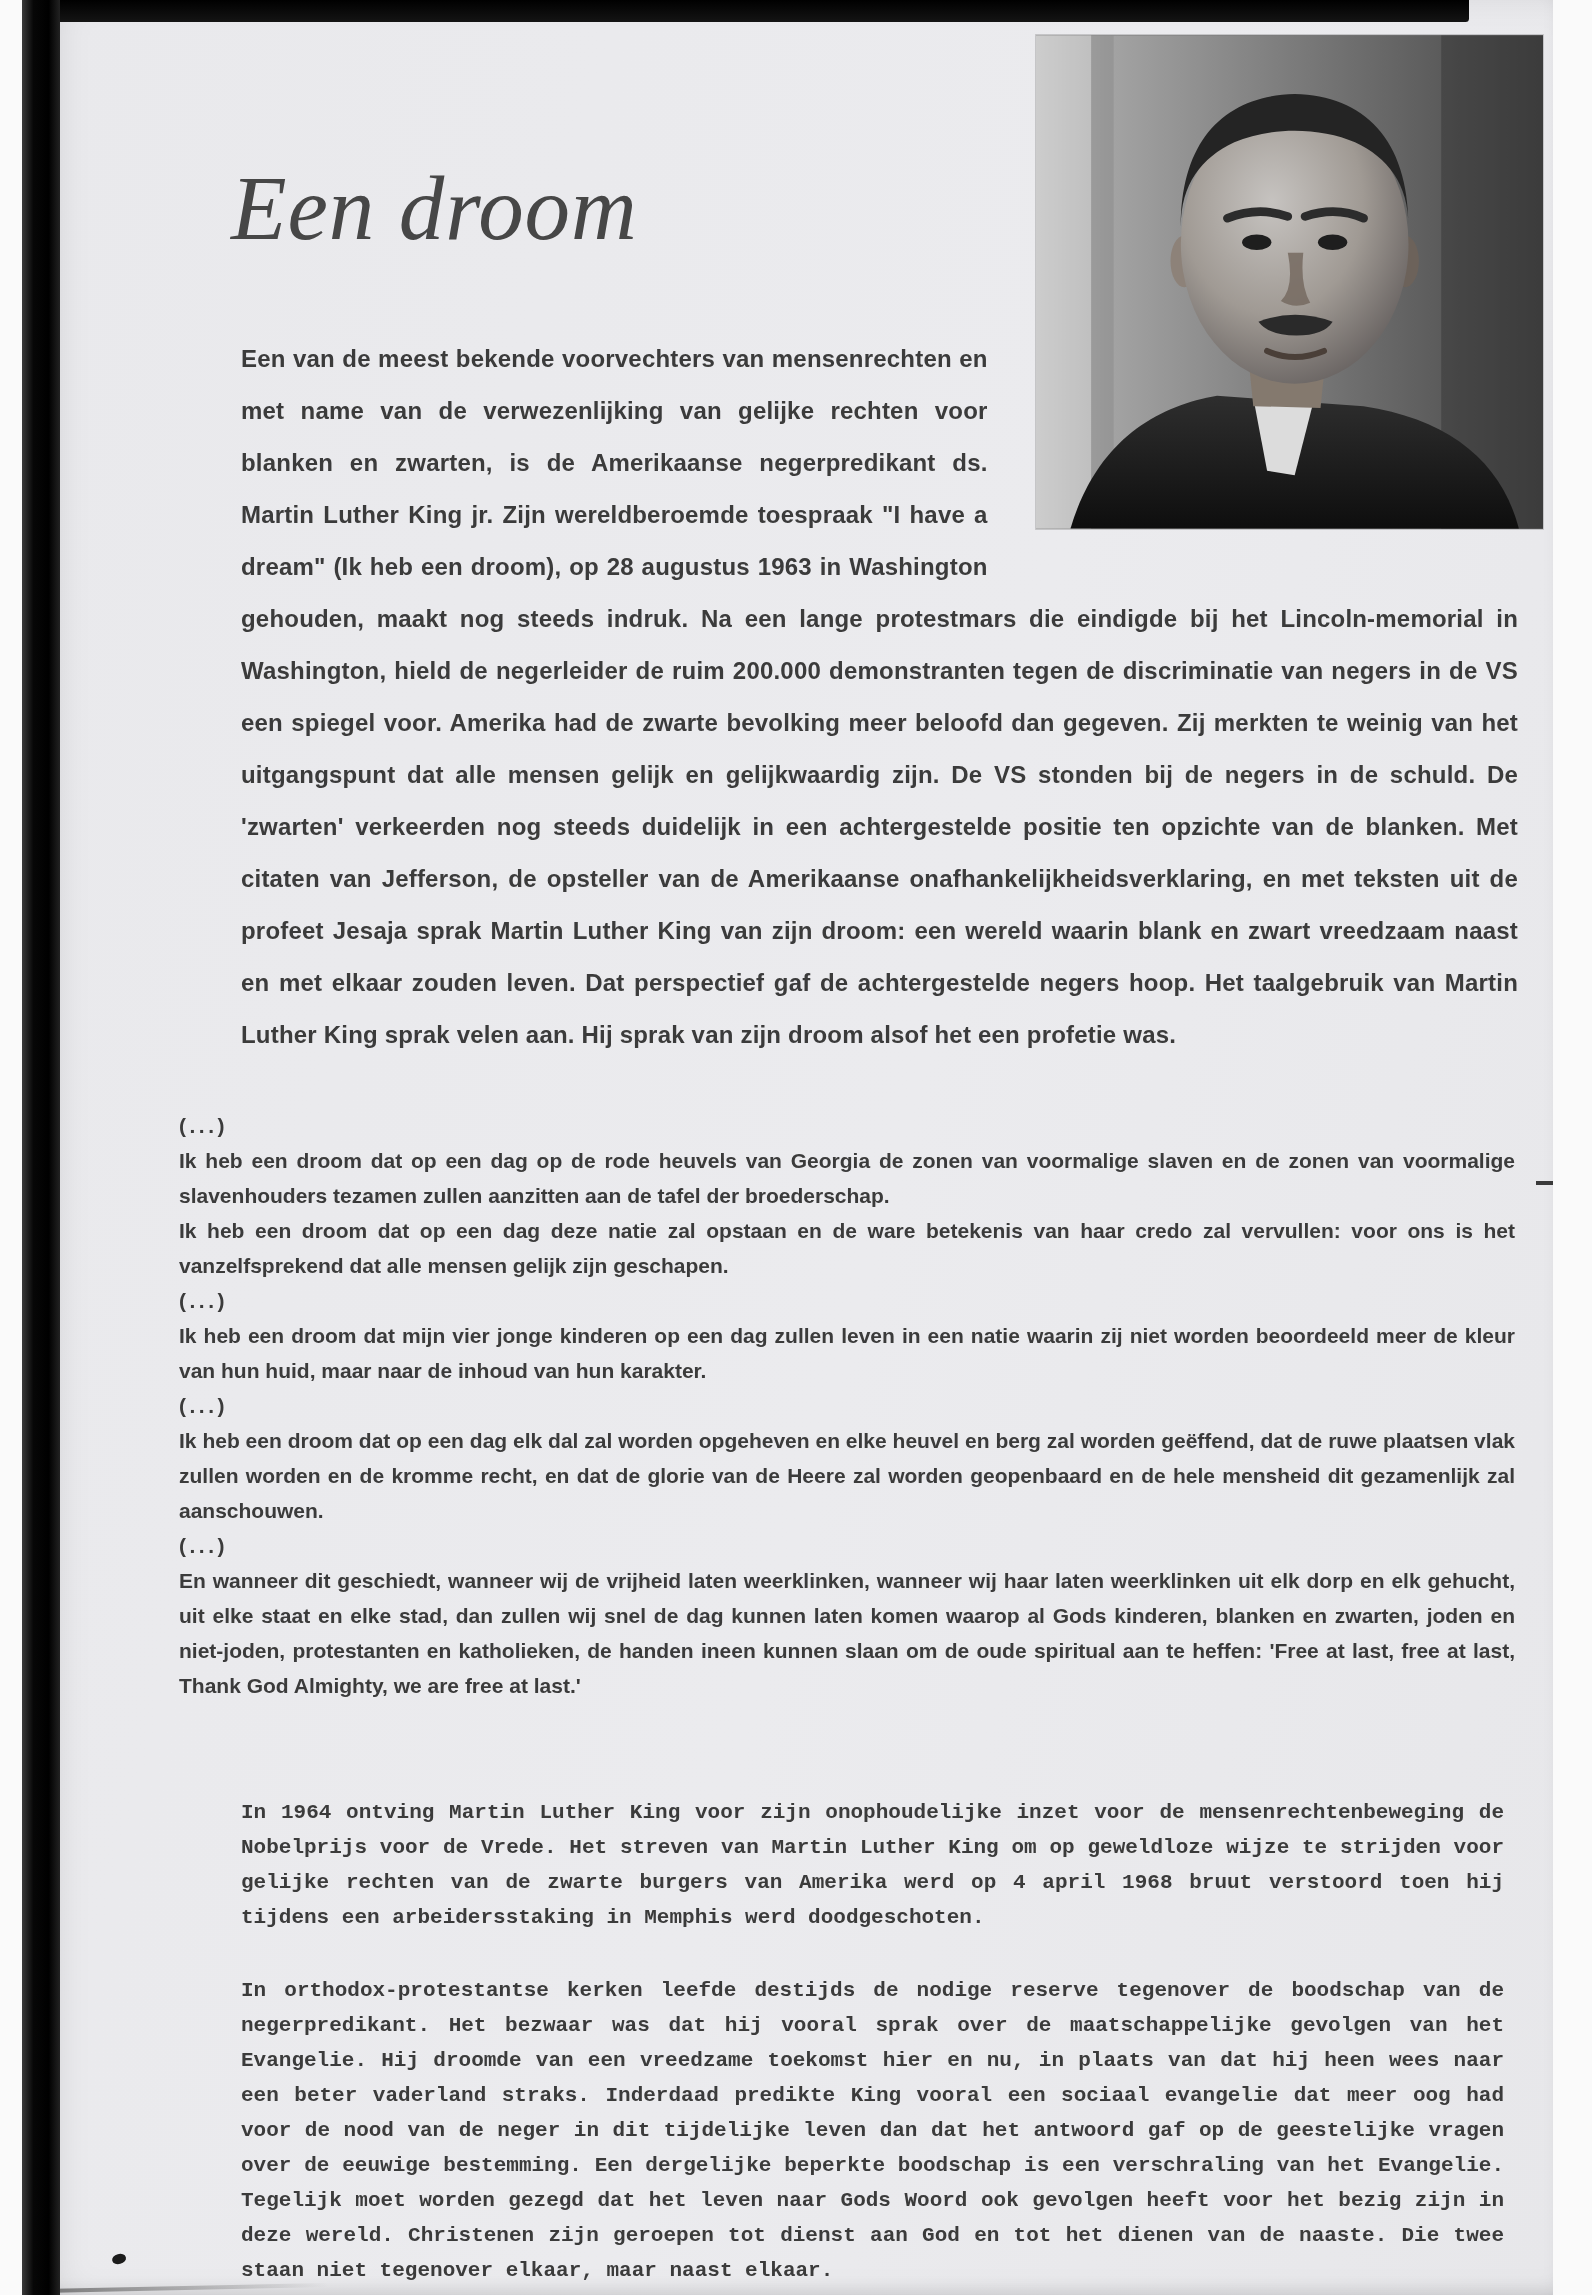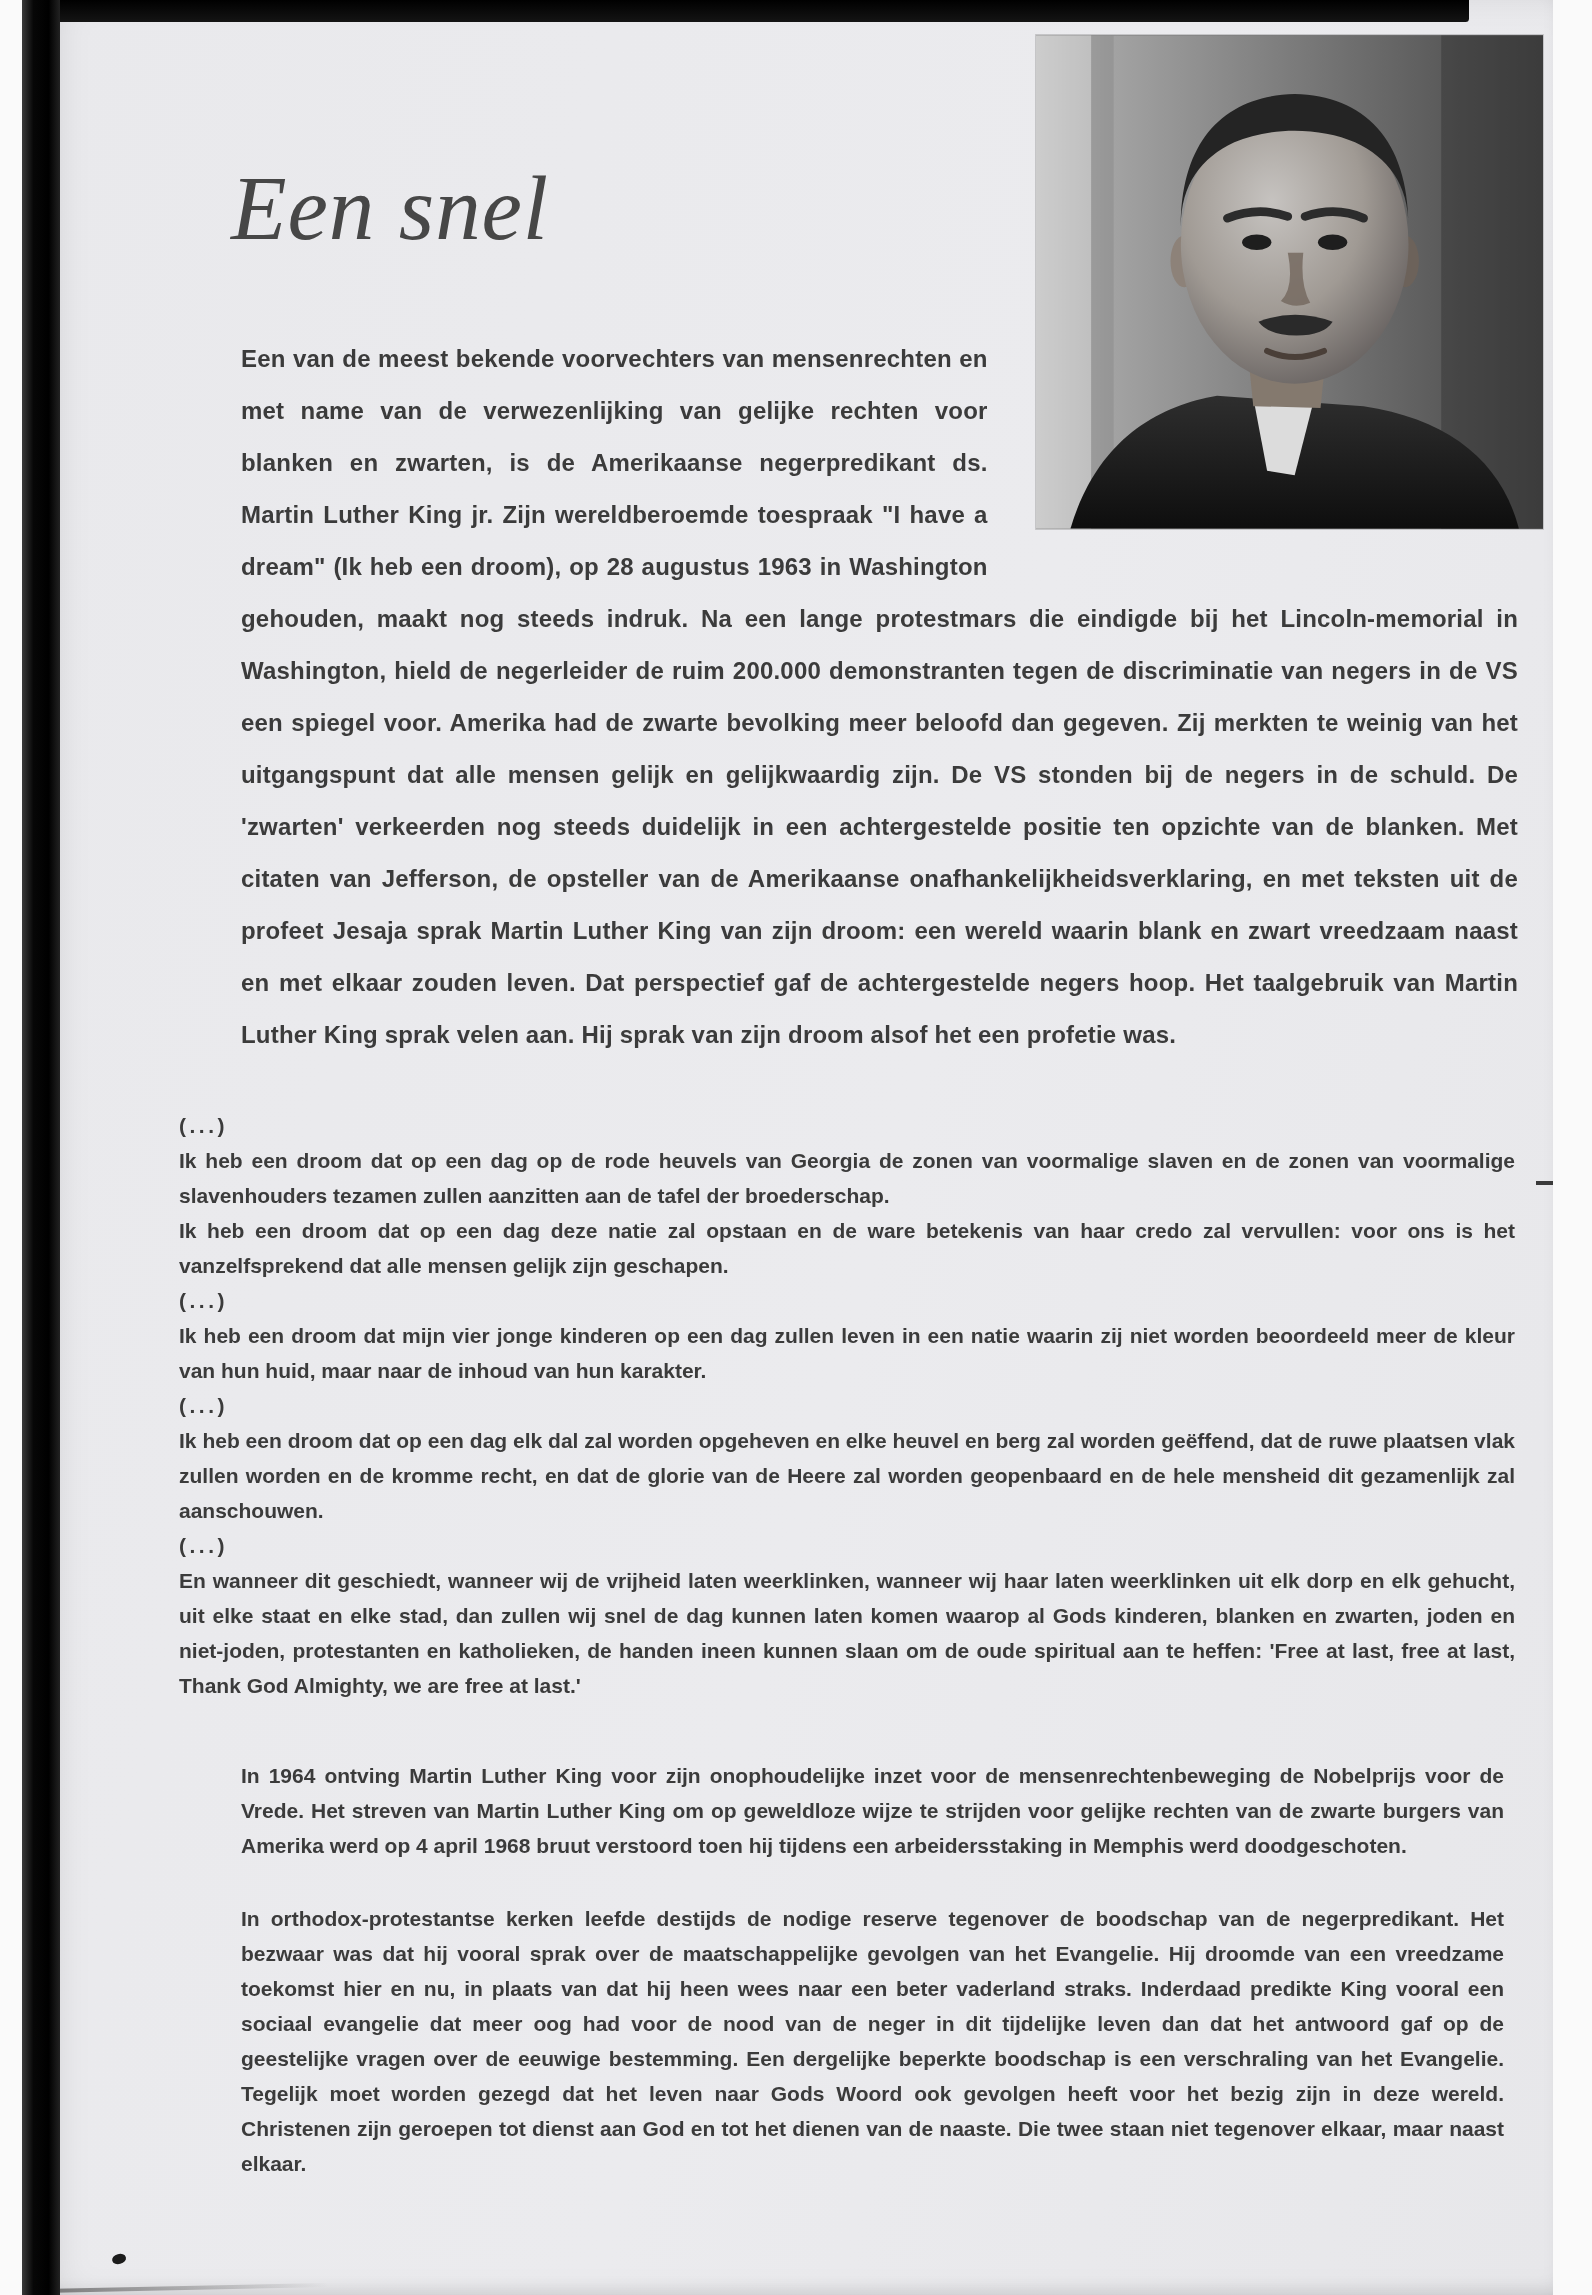--- a/index.html
+++ b/index.html
@@ -65,21 +65,21 @@
   
   .speech { margin:47px 0 0 143px; width:1336px; }
   .sp {
     font-size:21px; line-height:35px;
     font-weight:700; color:#3b3b3b;
     text-align:justify;
   }
   .sp-ellipsis { text-align:left; letter-spacing:3.5px; }
 
   
-  .afterword { margin:55px 0 0 205px; width:1263px; }
+  .afterword { margin:92px 0 0 205px; width:1263px;font-family:Liberation Mono, monospace; }
   .aw {
     font-size:21px; line-height:35px;
     font-weight:700; color:#3b3b3b;
     text-align:justify;
   }
   .aw + .aw { margin-top:38px; }
 
   
   .speck {
     position:absolute; left:76px; top:2254px;
@@ -136,21 +136,21 @@
       <path d="M222 212 q36 -14 70 -2" stroke="#2c2c2c" stroke-width="10" fill="none" stroke-linecap="round"></path>
       <path d="M312 210 q36 -12 68 2" stroke="#2c2c2c" stroke-width="10" fill="none" stroke-linecap="round"></path>
       <ellipse cx="256" cy="240" rx="17" ry="9" fill="#1e1e1e"></ellipse>
       <ellipse cx="344" cy="240" rx="17" ry="9" fill="#1e1e1e"></ellipse>
       <path d="M292 252 q8 40 -8 56 q16 10 34 2 q-12 -20 -8 -58 Z" fill="#756a60" opacity="0.85"></path>
       <path d="M258 332 q42 -16 86 0 q-10 16 -42 16 q-32 0 -44 -16 Z" fill="#2a2a2a"></path>
       <path d="M268 366 q32 14 66 0" stroke="#4a3f38" stroke-width="7" fill="none" stroke-linecap="round"></path>
     </svg>
   </figure>
 
-  <h1 class="title">Een snel</h1>
+  <h1 class="title">Een droom</h1>
 
   <p class="intro">Een van de meest bekende voorvechters van mensenrechten en met name van de verwezenlijking van gelijke rechten voor blanken en zwarten, is de Amerikaanse negerpredikant ds. Martin Luther King jr. Zijn wereldberoemde toespraak "I have a dream" (Ik heb een droom), op 28 augustus 1963 in Washington gehouden, maakt nog steeds indruk. Na een lange protestmars die eindigde bij het Lincoln-memorial in Washington, hield de negerleider de ruim 200.000 demonstranten tegen de discriminatie van negers in de VS een spiegel voor. Amerika had de zwarte bevolking meer beloofd dan gegeven. Zij merkten te weinig van het uitgangspunt dat alle mensen gelijk en gelijkwaardig zijn. De VS stonden bij de negers in de schuld. De 'zwarten' verkeerden nog steeds duidelijk in een achtergestelde positie ten opzichte van de blanken. Met citaten van Jefferson, de opsteller van de Amerikaanse onafhankelijkheidsverklaring, en met teksten uit de profeet Jesaja sprak Martin Luther King van zijn droom: een wereld waarin blank en zwart vreedzaam naast en met elkaar zouden leven. Dat perspectief gaf de achtergestelde negers hoop. Het taalgebruik van Martin Luther King sprak velen aan. Hij sprak van zijn droom alsof het een profetie was.</p>
 
   <section class="speech">
     <p class="sp sp-ellipsis">(...)</p>
     <p class="sp">Ik heb een droom dat op een dag op de rode heuvels van Georgia de zonen van voormalige slaven en de zonen van voormalige slavenhouders tezamen zullen aanzitten aan de tafel der broederschap.</p>
     <p class="sp">Ik heb een droom dat op een dag deze natie zal opstaan en de ware betekenis van haar credo zal vervullen: voor ons is het vanzelfsprekend dat alle mensen gelijk zijn geschapen.</p>
     <p class="sp sp-ellipsis">(...)</p>
     <p class="sp">Ik heb een droom dat mijn vier jonge kinderen op een dag zullen leven in een natie waarin zij niet worden beoordeeld meer de kleur van hun huid, maar naar de inhoud van hun karakter.</p>
     <p class="sp sp-ellipsis">(...)</p>

